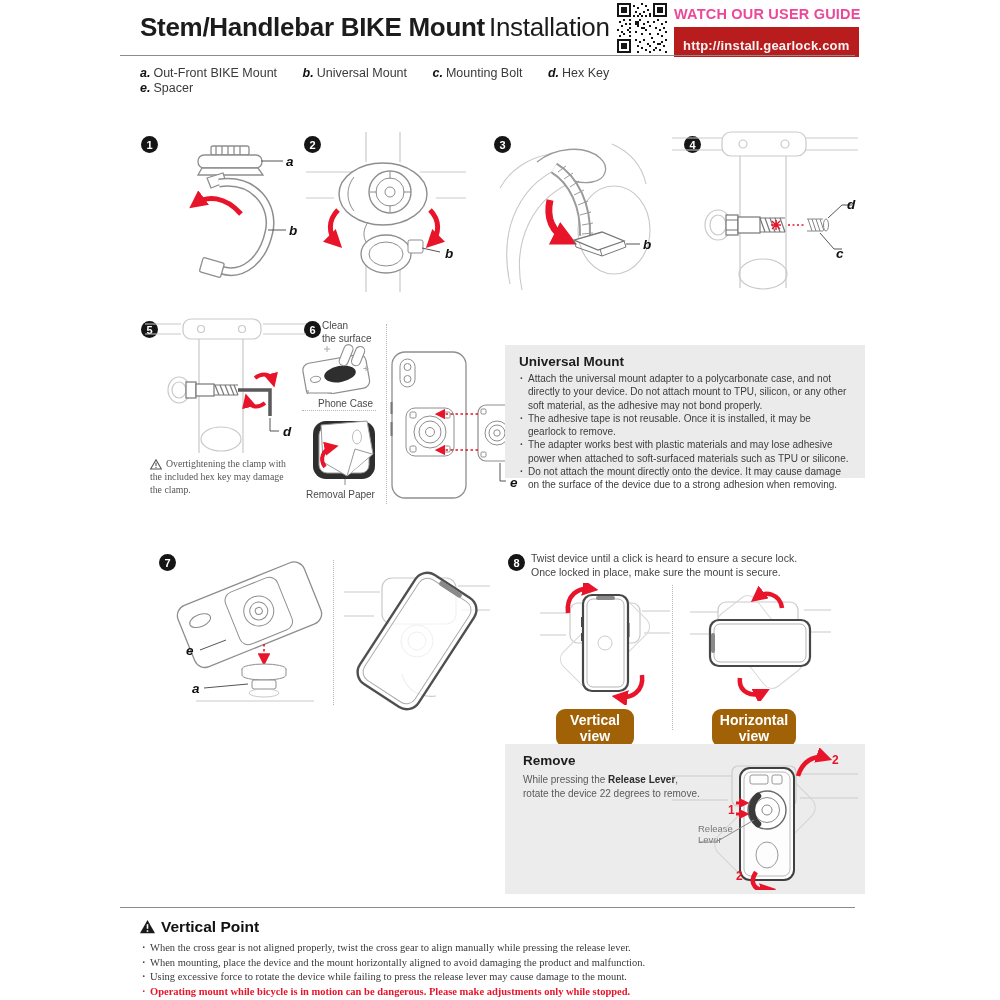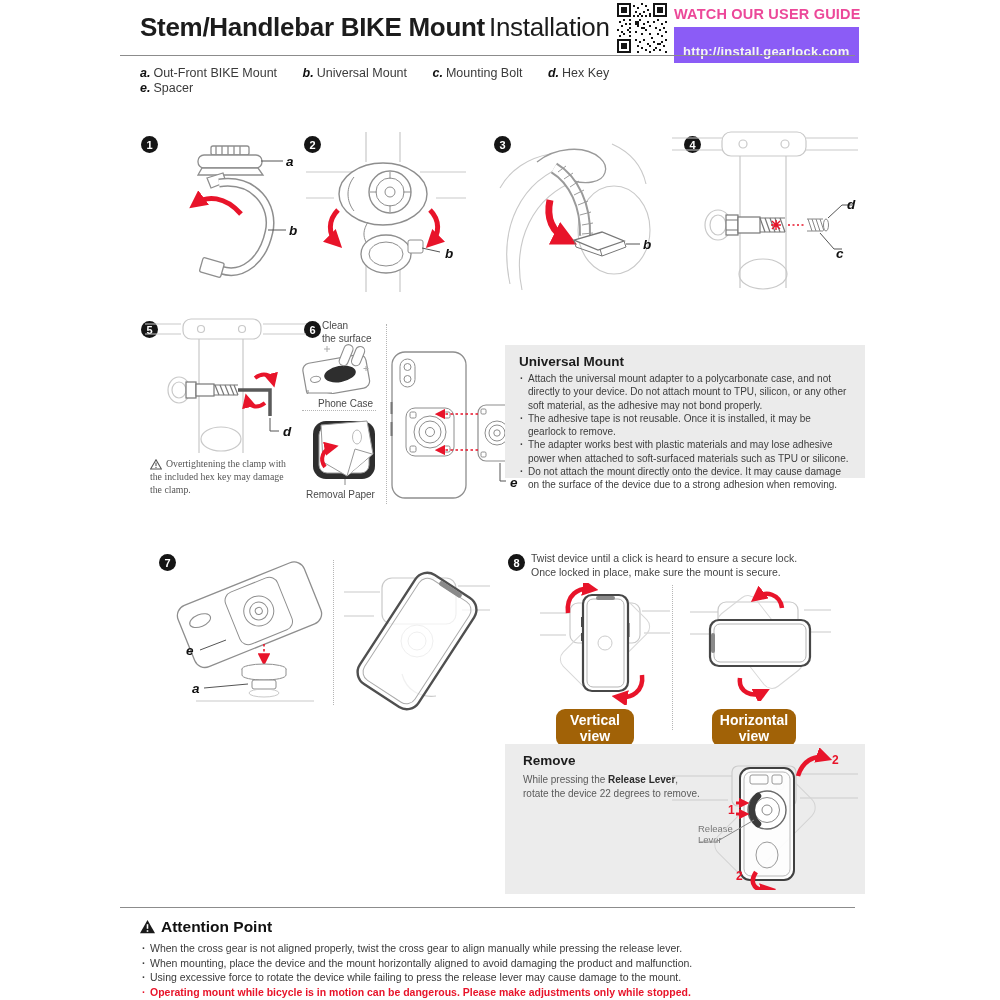--- a/index.html
+++ b/index.html
@@ -5,22 +5,22 @@
   html,body{margin:0;padding:0;background:#fff;}
   #page{position:relative;width:1000px;height:1000px;background:#fff;overflow:hidden;
         font-family:"Liberation Sans",sans-serif;color:#222;}
   .abs{position:absolute;}
   
   .title{left:140px;top:12px;font-size:26px;letter-spacing:-0.3px;color:#1c1c1c;white-space:nowrap;}
   .title b{font-weight:800;}
   .title .lt{font-weight:400;margin-left:4px;}
   .hr{height:1px;background:#8c8c8c;}
   .guide-label{left:674px;top:6px;font-size:14.5px;font-weight:800;color:#ec4899;letter-spacing:0.2px;}
-  .url-box{left:674px;top:27px;background:#8b5cf6;color:#f4f4f4;font-size:13px;
-           padding:17px 9px 4px 9px;letter-spacing:0.2px;font-weight:700;}
+  .url-box{left:674px;top:27px;background:#b91c1c;color:#f4f4f4;font-size:13px;
+           padding:11px 9px 4px 9px;letter-spacing:0.2px;font-weight:700;}
   
   .parts{left:140px;top:66px;font-size:12.5px;color:#3a3a3a;line-height:15px;}
   .part{display:inline-block;margin-right:22px;}
   .pkey{font-weight:800;font-style:italic;color:#111;margin-right:3px;}
   
   .stepnum{width:17px;height:17px;border-radius:50%;background:#151515;color:#fff;
            font-size:11px;font-weight:700;display:flex;align-items:center;justify-content:center;}
   
   svg text.dlbl{font:italic 700 13.5px "Liberation Sans",sans-serif;fill:#111;}
   svg text.rnum{font:700 12px "Liberation Sans",sans-serif;fill:#e8142a;}
@@ -47,21 +47,21 @@
   
   .rm{left:505px;top:744px;width:360px;height:150px;}
   .rm-title{left:18px;top:9px;font-size:13.5px;font-weight:800;color:#1c1c1c;}
   .rm-text{left:18px;top:29px;font-size:10px;color:#5a5a5a;line-height:1.4;}
   .rm-text b{color:#2b2b2b;}
   .rm-lever{left:193px;top:80px;font-size:9.5px;color:#767676;line-height:1.15;}
   
   .att-title{left:140px;top:918px;display:flex;align-items:center;gap:6px;
              font-size:15.5px;font-weight:800;color:#111;}
   .att-list{left:141px;top:941px;width:730px;}
-  .att-list .b{font-size:10.5px;color:#3a3a3a;line-height:14.6px;padding-left:9px;position:relative;}
+  .att-list .b{font-size:10.5px;color:#3a3a3a;line-height:14.6px;padding-left:9px;position:relative;font-family:Liberation Serif, serif;}
   .att-list .b::before{content:"·";position:absolute;left:1px;font-weight:700;}
   .att-list .danger{color:#e8142a;font-weight:700;}
   .att-list .danger::before{color:#e8142a;}
 </style>
 </head>
 <body>
 
 <svg width="0" height="0" style="position:absolute" aria-hidden="true">
   <defs>
     <marker id="ra" viewBox="0 0 4 4" markerWidth="3.6" markerHeight="3.6" refX="2.4" refY="2" orient="auto">
@@ -443,21 +443,21 @@
   </div>
 
   <div class="abs hr" style="left:120px;top:907px;width:735px"></div>
 
   <div class="abs att-title">
     <svg width="15" height="14" viewBox="0 0 15 14">
       <path d="M7.5 0L15 13.2H0z" fill="#1a1a1a"></path>
       <rect x="6.7" y="4.2" width="1.6" height="4.6" fill="#fff"></rect>
       <rect x="6.7" y="10.2" width="1.6" height="1.6" fill="#fff"></rect>
     </svg>
-    <span>Attention Point</span>
+    <span>Vertical Point</span>
   </div>
 
   <div class="abs att-list">
     <div class="b">When the cross gear is not aligned properly, twist the cross gear to align manually while pressing the release lever.</div>
     <div class="b">When mounting, place the device and the mount horizontally aligned to avoid damaging the product and malfunction.</div>
     <div class="b">Using excessive force to rotate the device while failing to press the release lever may cause damage to the mount.</div>
     <div class="b danger">Operating mount while bicycle is in motion can be dangerous. Please make adjustments only while stopped.</div>
   </div>
 
 </div>

